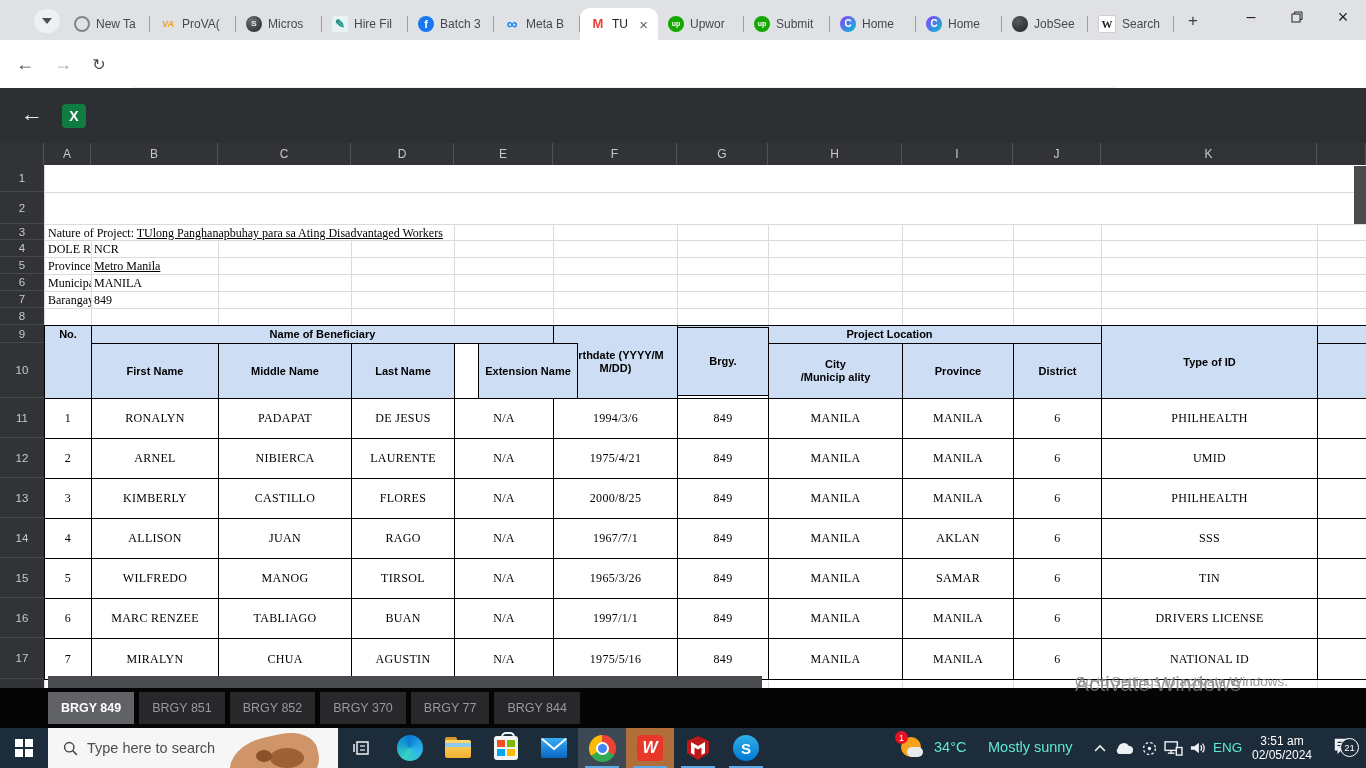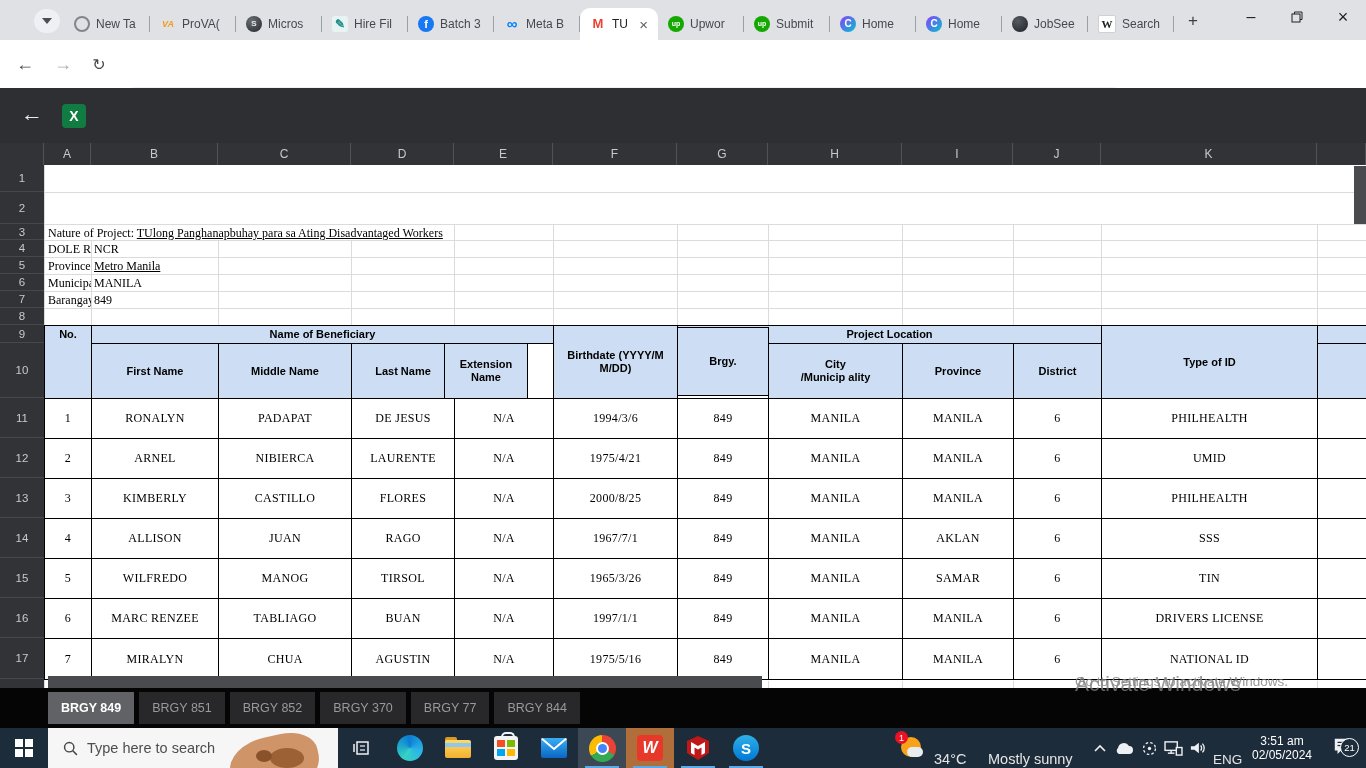--- a/index.html
+++ b/index.html
@@ -68,21 +68,21 @@
   .tsearch{position:absolute;left:48px;top:0;width:290px;height:40px;background:#f6f6f6;display:flex;align-items:center;
            overflow:hidden;}
   .tsearch .ph{color:#4d4d4d;font-size:14.5px;margin-left:8px;position:relative;z-index:2;}
   .blob1{position:absolute;right:18px;top:8px;width:90px;height:60px;background:#cf9467;border-radius:50% 40% 60% 50%;
          transform:rotate(-12deg);}
   .blob2{position:absolute;right:34px;top:20px;width:34px;height:20px;background:#9c6134;border-radius:50%;}
   .blob3{position:absolute;right:66px;top:22px;width:16px;height:12px;background:#8a522a;border-radius:50%;}
   .tbslot{position:absolute;top:0;width:48px;height:40px;display:flex;align-items:center;justify-content:center;}
   .underln{position:absolute;bottom:0;left:7px;width:34px;height:2.5px;background:#5ca9e8;}
   .trayico{position:absolute;top:0;height:40px;display:flex;align-items:center;justify-content:center;width:24px;color:#eef1f4;}
-  .traytxt{color:#e5e5e5;font-size:14.5px;margin-top:12px;}
+  .traytxt{color:#5eead4;font-size:14.5px;}
   .clock{position:absolute;left:1238px;top:0;width:88px;height:40px;color:#fff;font-size:12px;text-align:center;
          display:flex;flex-direction:column;justify-content:center;line-height:14px;}
   .wbadge{position:absolute;left:-4px;top:-4px;width:13px;height:13px;border-radius:50%;background:#e81224;color:#fff;
           font-size:9px;display:flex;align-items:center;justify-content:center;}
   .nbadge{position:absolute;right:-7px;bottom:2px;width:17px;height:17px;border-radius:50%;background:#1d2c3a;
           border:1.5px solid #fff;color:#fff;font-size:9.5px;display:flex;align-items:center;justify-content:center;}
 </style>
 </head>
 <body>
 
@@ -340,21 +340,21 @@
         <div class="cell th" style="left: 91px; width: 463px; top: 182px; height: 19px;">Name of Beneficiary</div>
         <div class="cell th" style="left: 553px; width: 125px; top: 182px; height: 74px;">Birthdate (YYYY/M
 M/DD)</div>
         <div class="cell th" style="left: 677px; width: 425px; top: 182px; height: 19px;">Project Location</div>
         <div class="cell th" style="left: 1101px; width: 217px; top: 182px; height: 74px;">Type of ID</div>
         <div class="cell th" style="left: 1317px; width: 50px; top: 182px; height: 19px;"></div>
         <div class="cell th" style="left: 1317px; width: 50px; top: 200px; height: 56px;"></div>
         <div class="cell th" style="left: 91px; width: 128px; top: 200px; height: 56px;">First Name</div>
         <div class="cell th" style="left: 218px; width: 134px; top: 200px; height: 56px;">Middle Name</div>
         <div class="cell th" style="left: 351px; width: 104px; top: 200px; height: 56px;">Last Name</div>
-        <div class="cell th" style="left: 444px; width: 84px; top: 200px; height: 56px;">Extension Name</div>
+        <div class="cell th" style="left: 478px; width: 100px; top: 200px; height: 56px;">Extension Name</div>
         <div class="cell th" style="left: 677px; width: 92px; top: 184px; height: 69px;">Brgy.</div>
         <div class="cell th" style="left: 768px; width: 135px; top: 200px; height: 56px;">City
 /Municip ality</div>
         <div class="cell th" style="left: 902px; width: 112px; top: 200px; height: 56px;">Province</div>
         <div class="cell th" style="left: 1013px; width: 89px; top: 200px; height: 56px;">District</div>
         <div class="cell" style="left: 44px; width: 48px; top: 255px; height: 41px;">1</div>
         <div class="cell" style="left: 91px; width: 128px; top: 255px; height: 41px;">RONALYN</div>
         <div class="cell" style="left: 218px; width: 134px; top: 255px; height: 41px;">PADAPAT</div>
         <div class="cell" style="left: 351px; width: 104px; top: 255px; height: 41px;">DE JESUS</div>
         <div class="cell" style="left: 454px; width: 100px; top: 255px; height: 41px;">N/A</div>

